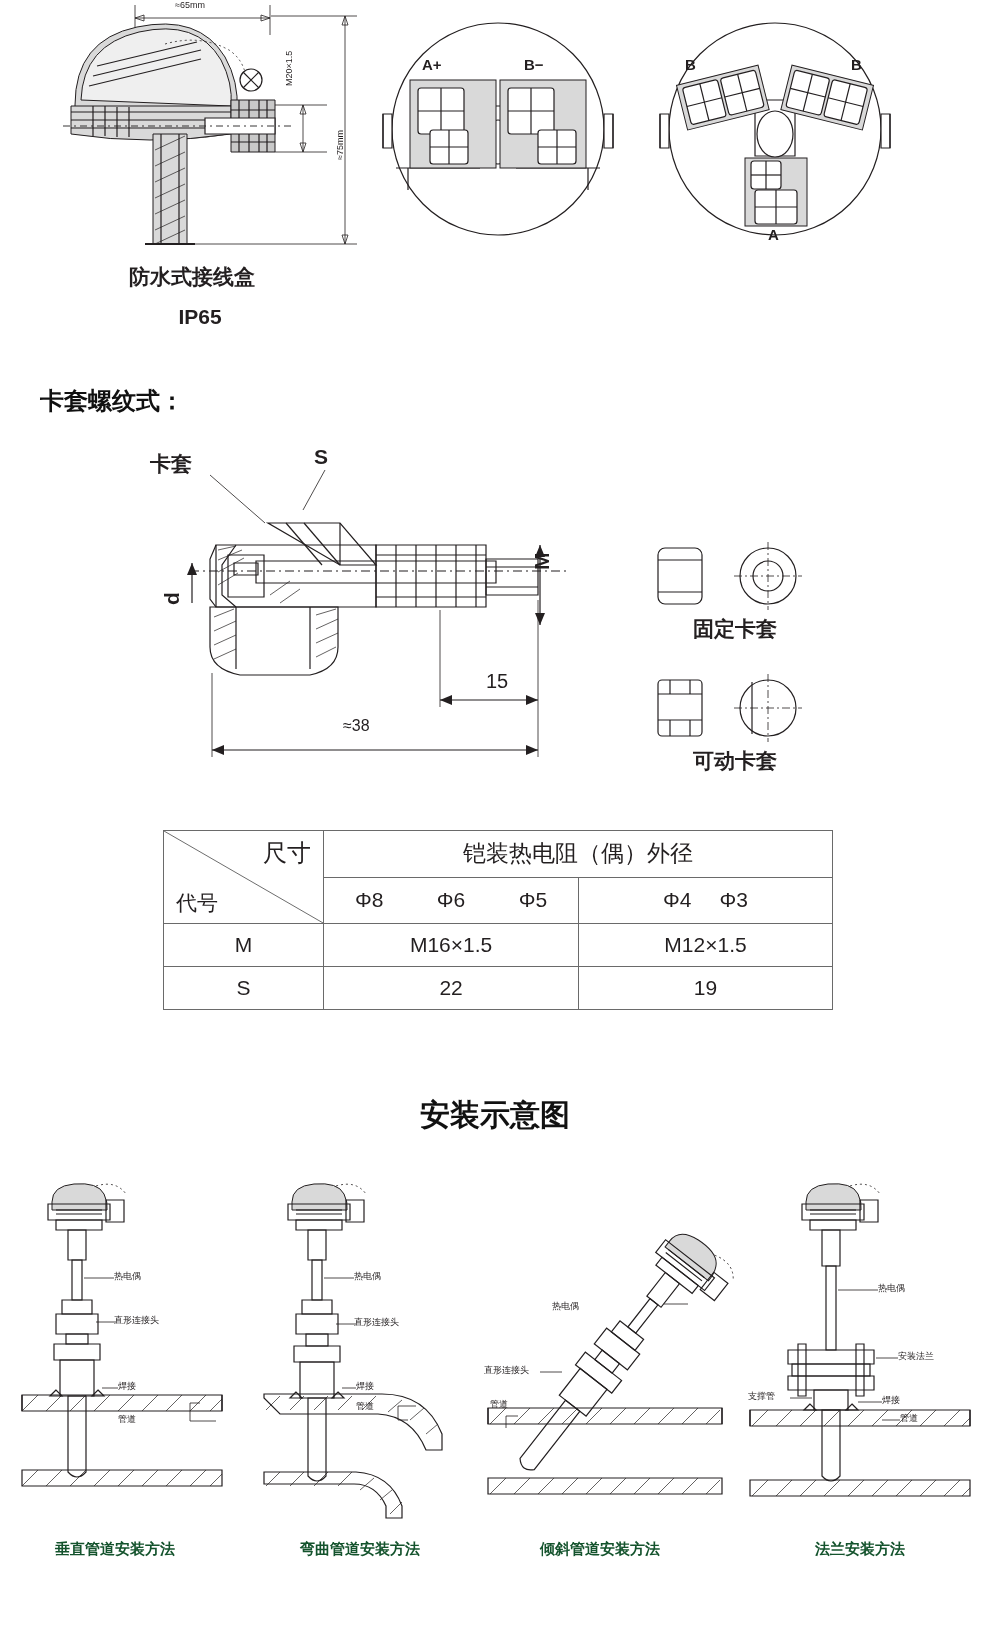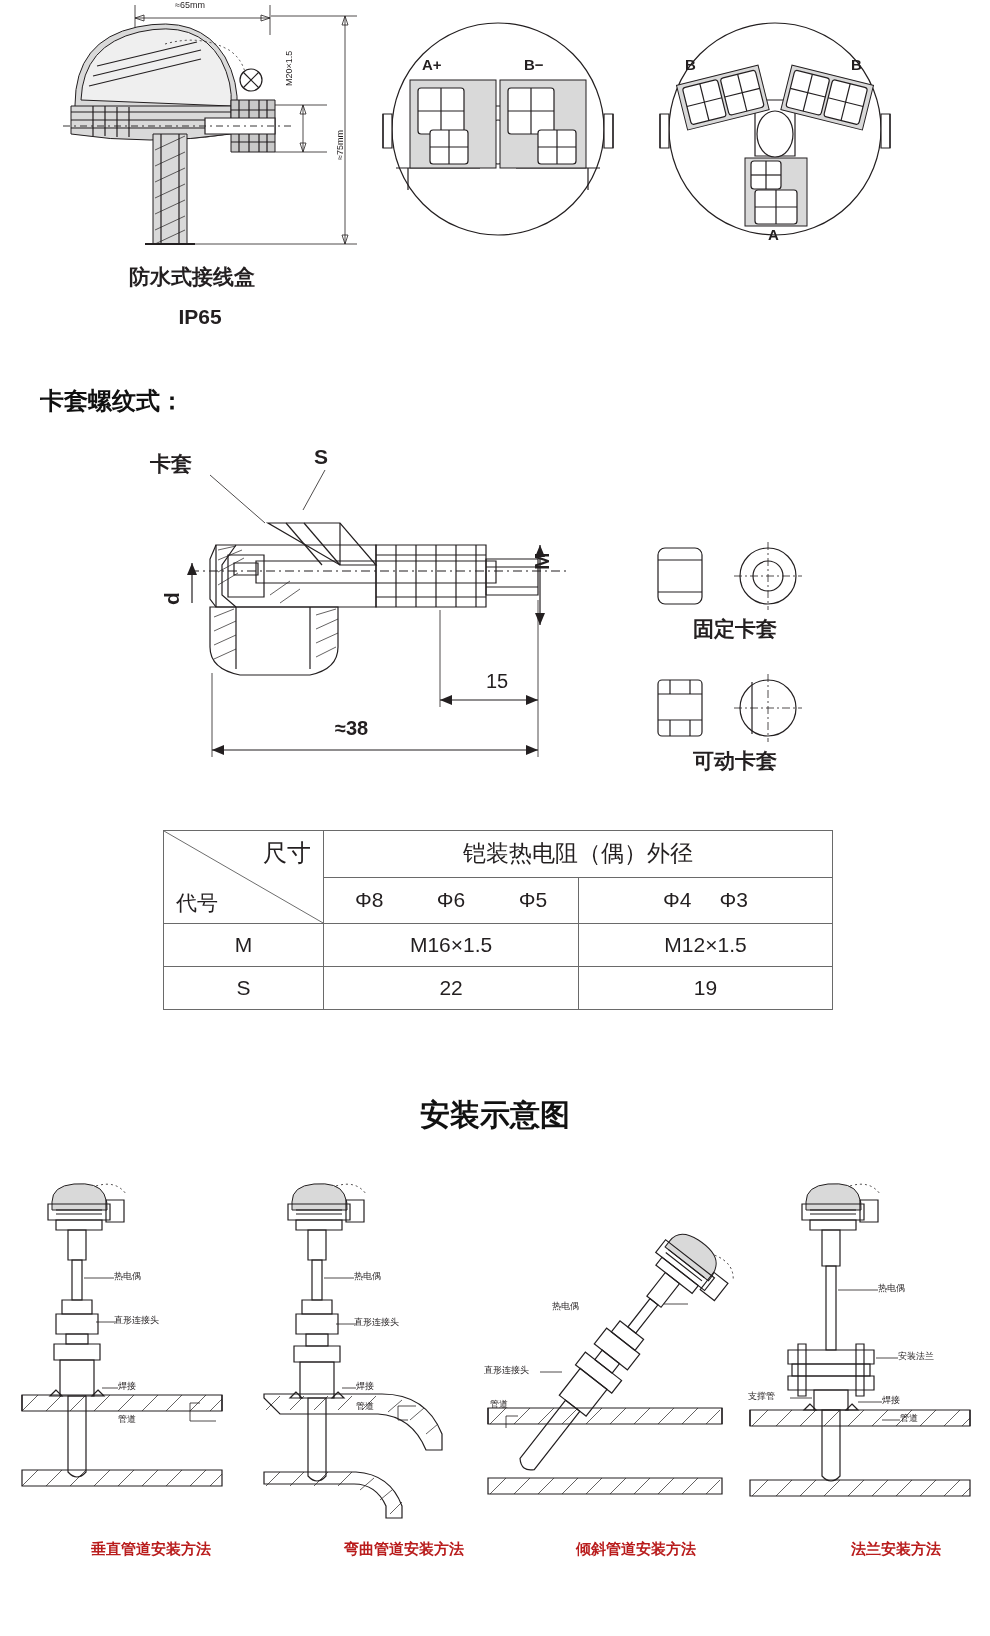--- a/index.html
+++ b/index.html
@@ -11,21 +11,21 @@
     position:relative;
     overflow:hidden;
   }
   .page{position:relative;width:846px;height:1636px;}
   .abs{position:absolute;}
   svg{display:block;}
   .cap{font-size:21px;font-weight:bold;text-align:center;color:#231f20;}
   .sec-title{font-size:24px;font-weight:bold;color:#111;}
   .big-title{font-size:30px;font-weight:bold;text-align:center;color:#111;}
   .small-label{font-size:9px;color:#231f20;}
-  .mini-cap{font-size:13px;text-align:center;color:#b91c1c;font-weight:bold;margin-left:36px;}
+  .mini-cap{font-size:13px;text-align:center;color:#14532d;font-weight:bold;}
 
   
   table.spec{
     border-collapse:collapse;
     width:670px;
     font-size:21px;
     color:#231f20;
   }
   table.spec td{
     border:1px solid #6a6a6a;
@@ -276,21 +276,21 @@
         <path d="M388 305 l-12 -5 v10 z" fill="#231f20"></path>
         <line class="ln-t" x1="62" y1="228" x2="62" y2="312"></line>
         <line class="ln-t" x1="388" y1="262" x2="388" y2="312"></line>
       </g>
     </svg>
     <div class="abs" style="left:0px;top:5px;font-size:21px;font-weight:bold;">卡套</div>
     <div class="abs" style="left:164px;top:0px;font-size:21px;font-weight:bold;">S</div>
     <div class="abs" style="left:380px;top:125px;font-size:21px;font-weight:bold;transform:rotate(-90deg);transform-origin:left top;">M</div>
     <div class="abs" style="left:10px;top:160px;font-size:21px;font-weight:bold;transform:rotate(-90deg);transform-origin:left top;">d</div>
     <div class="abs" style="left:320px;top:225px;font-size:20px;font-weight:normal;margin-left:16px;">15</div>
-    <div class="abs" style="left:185px;top:272px;font-size:20px;font-weight:bold;">≈38</div>
+    <div class="abs" style="left:193px;top:272px;font-size:16px;font-weight:normal;">≈38</div>
   </div>
 
   <div class="abs" style="left:640px;top:540px;width:190px;height:80px;">
     <svg width="190" height="80" viewBox="0 0 190 80">
       <rect class="ln" x="18" y="8" width="44" height="56" rx="7" fill="#ffffff"></rect>
       <line class="ln" x1="18" y1="20" x2="62" y2="20"></line>
       <line class="ln" x1="18" y1="52" x2="62" y2="52"></line>
       <circle class="ln" cx="128" cy="36" r="28" fill="#ffffff"></circle>
       <circle class="ln" cx="128" cy="36" r="15" fill="#ffffff"></circle>
       <line class="ln-t" x1="94" y1="36" x2="162" y2="36" stroke-dasharray="8 3 2 3"></line>
@@ -437,21 +437,21 @@
       <path class="ln-t" d="M76 98 l30 0"></path>
       <path class="ln-t" d="M88 144 l20 0"></path>
       <path class="ln-t" d="M94 208 l14 0"></path>
       <path class="ln-t" d="M160 240 l-10 0 l0 -14 l18 0"></path>
     </svg>
     <div class="abs small-label" style="left:106px;top:90px;">热电偶</div>
     <div class="abs small-label" style="left:106px;top:136px;">直形连接头</div>
     <div class="abs small-label" style="left:108px;top:200px;">焊接</div>
     <div class="abs small-label" style="left:108px;top:220px;">管道</div>
   </div>
-  <div class="abs mini-cap" style="left:248px;top:1540px;width:240px;font-size:15px;">弯曲管道安装方法</div>
+  <div class="abs mini-cap" style="left:240px;top:1540px;width:240px;font-size:15px;">弯曲管道安装方法</div>
 
   <div class="abs" style="left:478px;top:1180px;width:260px;height:340px;">
     <svg width="260" height="340" viewBox="0 0 260 340">
 
       <g transform="rotate(38 160 160)">
         <path class="fillgray" d="M124 62 q0 -16 22 -18 q24 -2 30 10 q4 8 3 16 l-55 0 z"></path>
         <path class="ln" d="M120 64 l62 0 l0 16 l-62 0 z" fill="#e6e6e6"></path>
         <path class="ln" d="M128 80 l46 0 l0 10 l-46 0 z" fill="#d4d4d4"></path>
         <path class="ln" d="M178 60 l18 0 l0 22 l-18 0 z" fill="#ffffff"></path>
         <path class="ln-t" d="M168 46 q20 -6 30 8" stroke-dasharray="2 3"></path>

